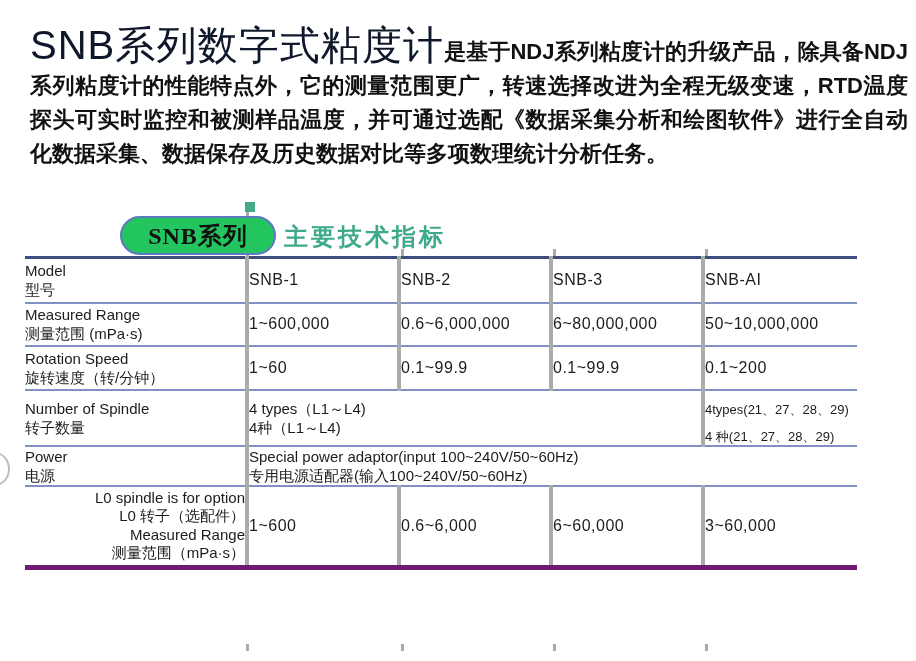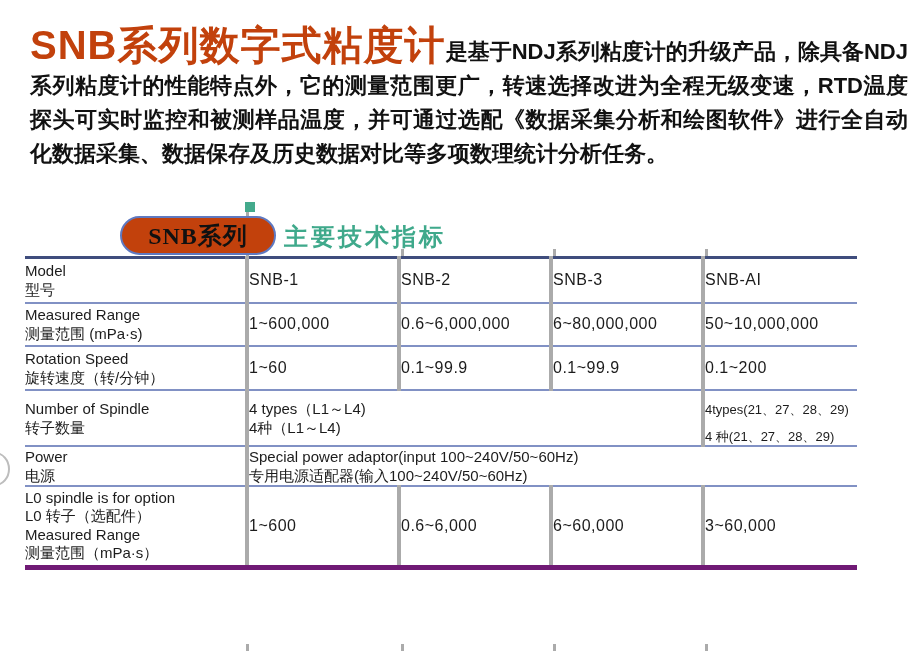--- a/index.html
+++ b/index.html
@@ -2,26 +2,26 @@
 <html><head>
 <meta charset="utf-8">
 <style>
   html,body{margin:0;padding:0;background:#ffffff;}
   body{font-family:"Liberation Sans","DejaVu Sans",sans-serif;color:#1a1a1a;}
   .page{position:relative;width:916px;height:661px;background:#ffffff;overflow:hidden;}
 
   
   .intro{position:absolute;left:30px;top:22px;width:878px;text-align:justify;
          font-weight:bold;font-size:22px;line-height:34px;color:#111;}
-  .big-title{font-size:40px;line-height:46px;color:#c2410c;letter-spacing:1px;font-weight:bold;}
+  .big-title{font-size:40px;line-height:46px;color:#0f172a;letter-spacing:1px;font-weight:normal;}
 
   
   .marker-square{position:absolute;left:245px;top:202px;width:10px;height:10px;background:#44AA8C;}
   .marker-line{position:absolute;left:246px;top:206px;width:3px;height:52px;background:#ABABAB;}
-  .series-pill{position:absolute;left:120px;top:216px;width:152px;height:35px;background:#c2410c;
+  .series-pill{position:absolute;left:120px;top:216px;width:152px;height:35px;background:#22c55e;
                border:2px solid #5F79C1;border-radius:20px;display:flex;align-items:center;justify-content:center;
                font-family:"Liberation Serif","DejaVu Serif",serif;font-weight:bold;font-size:24px;color:#111;
                letter-spacing:1px;}
   .section-heading{position:absolute;left:284px;top:221px;font-size:24px;font-weight:bold;
                    color:#3FA98B;letter-spacing:3px;}
 
   
   .tick{position:absolute;width:3px;background:#ABABAB;}
   .t-top{top:249px;height:8px;}
   .t-bot{top:644px;height:7px;}
@@ -36,21 +36,21 @@
   table.spec tr:last-child td{border-bottom:none;}
   td.val,td.spanv{border-left:4px solid #ABABAB;text-align:left;}
   td.lbl{padding-left:13px;}
   td.lbl span{display:block;line-height:19px;}
   td.val{font-size:16px;letter-spacing:0.5px;}
   .two-line span{display:block;line-height:19px;}
   td.ai-cell{font-size:13px;letter-spacing:0;}
   td.ai-cell span{display:block;line-height:17px;margin-top:10px;}
   .r1{height:45px}.r2{height:43px}.r3{height:44px}.r4{height:43px}
   .r5{height:42px}.r6{height:42px}.r7{height:35px}.r8{height:82px}
-  .r8 td.lbl span{line-height:18.5px;}
+  .r8 td.lbl span{line-height:18.5px;text-align:right;}
 </style>
 </head>
 <body>
 
 <div class="page">
 
   <div class="intro"><span class="big-title">SNB系列数字式粘度计</span><span>是基于NDJ系列粘度计的升级产品，除具备NDJ系列粘度计的性能特点外，它的测量范围更广，转速选择改进为全程无级变速，RTD温度探头可实时监控和被测样品温度，并可通过选配《数据采集分析和绘图软件》进行全自动化数据采集、数据保存及历史数据对比等多项数理统计分析任务。</span></div>
 
   <div class="edge-arc"></div>
 

